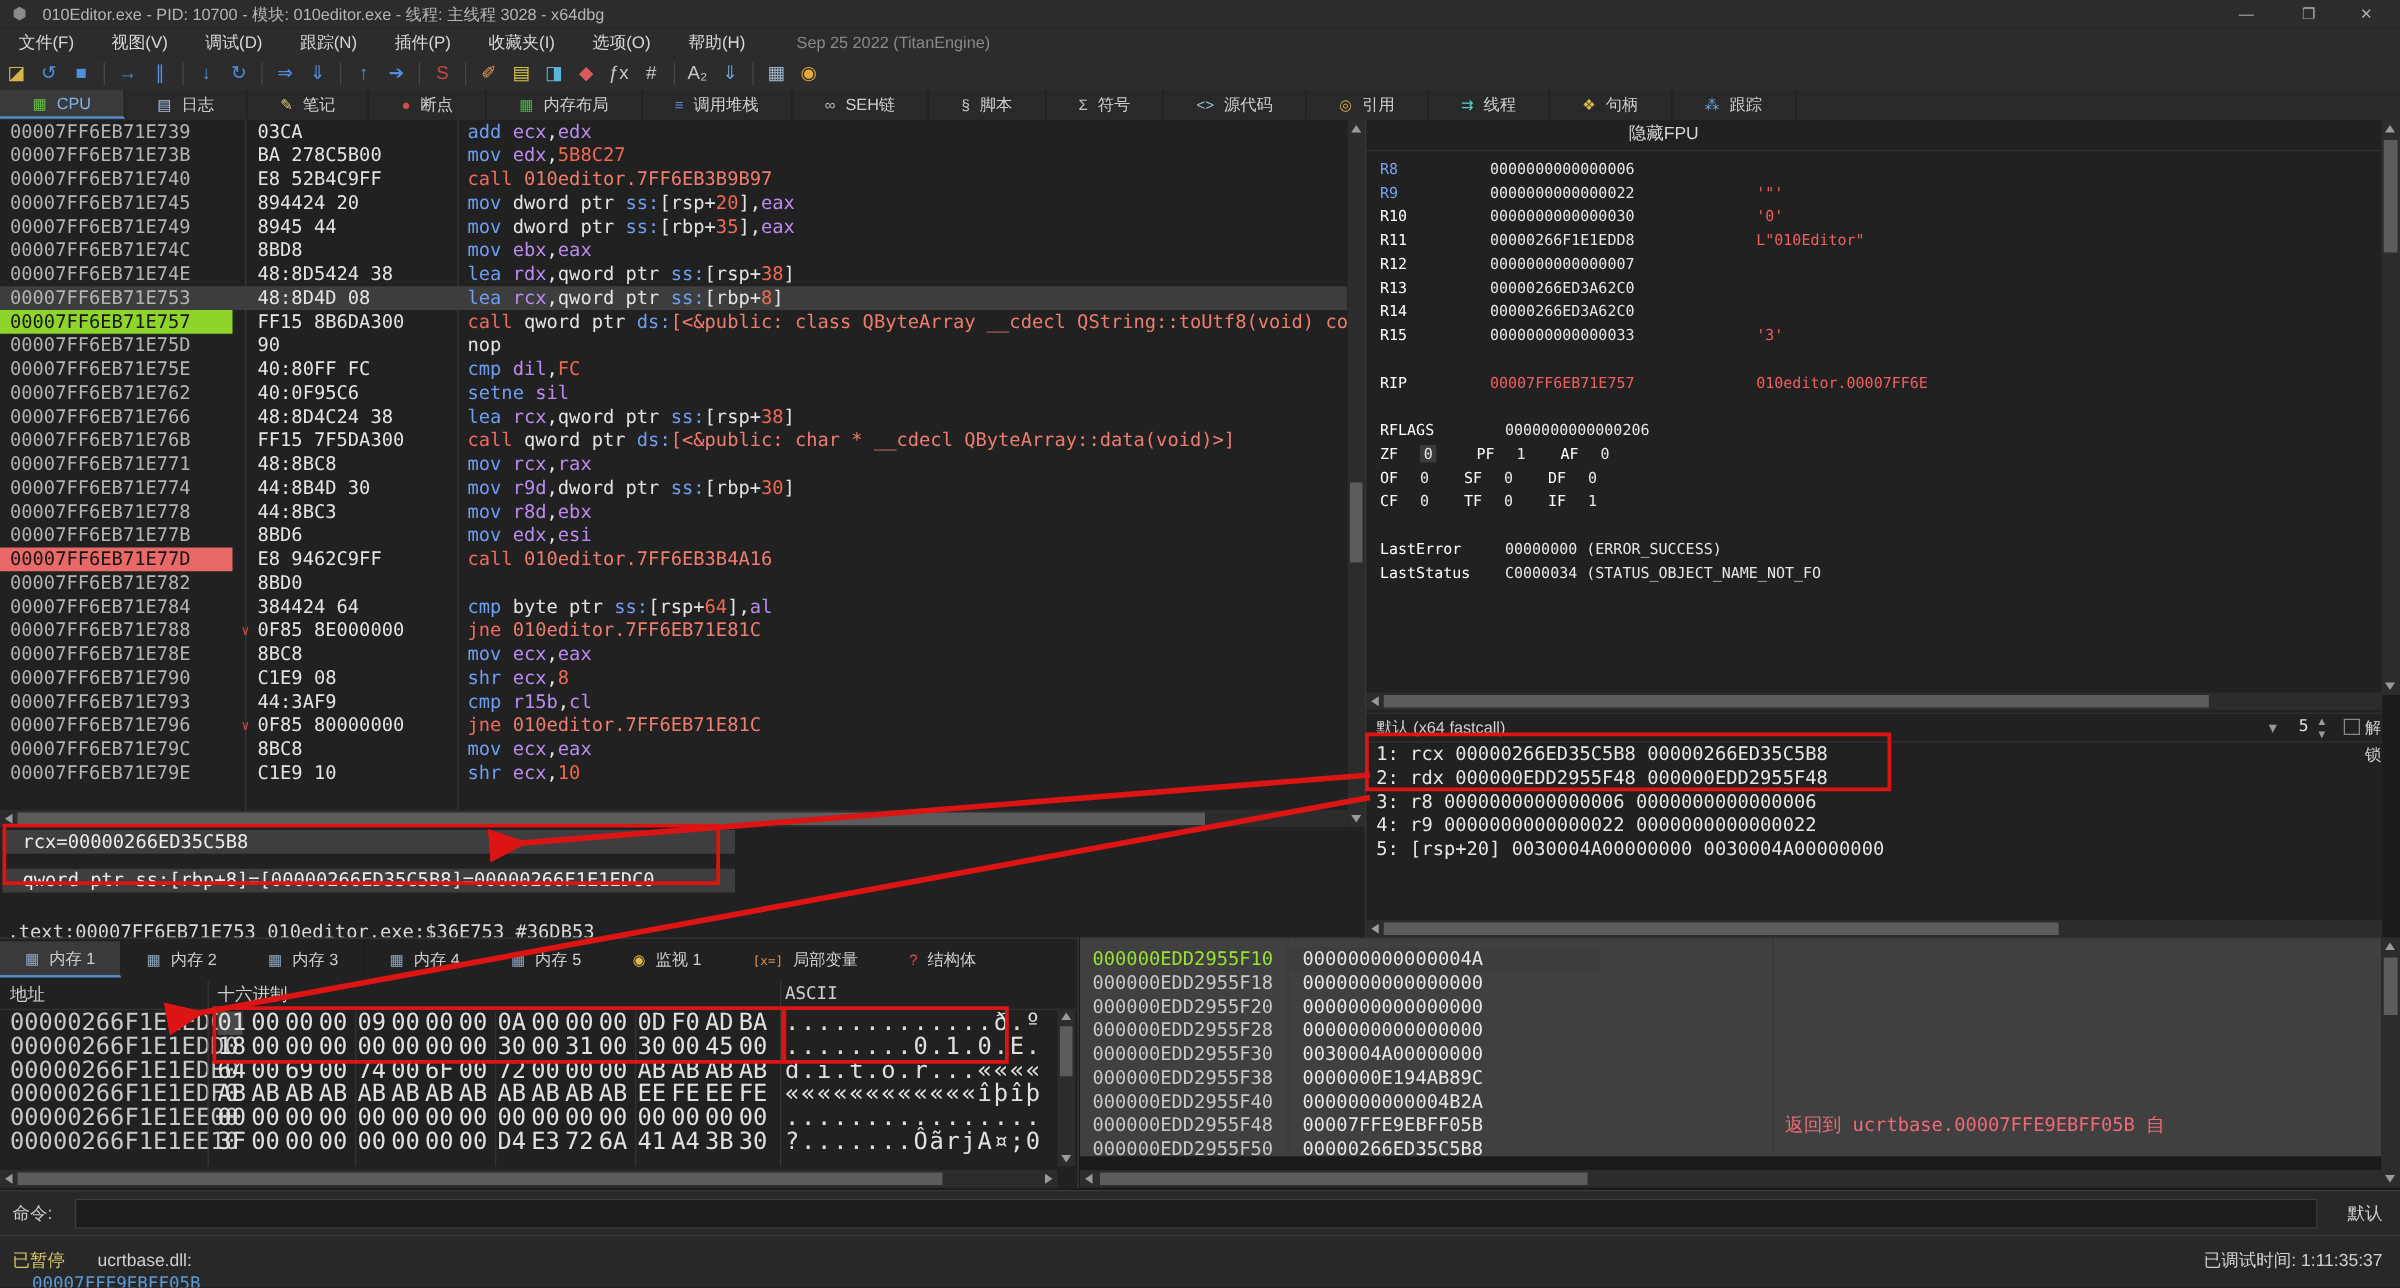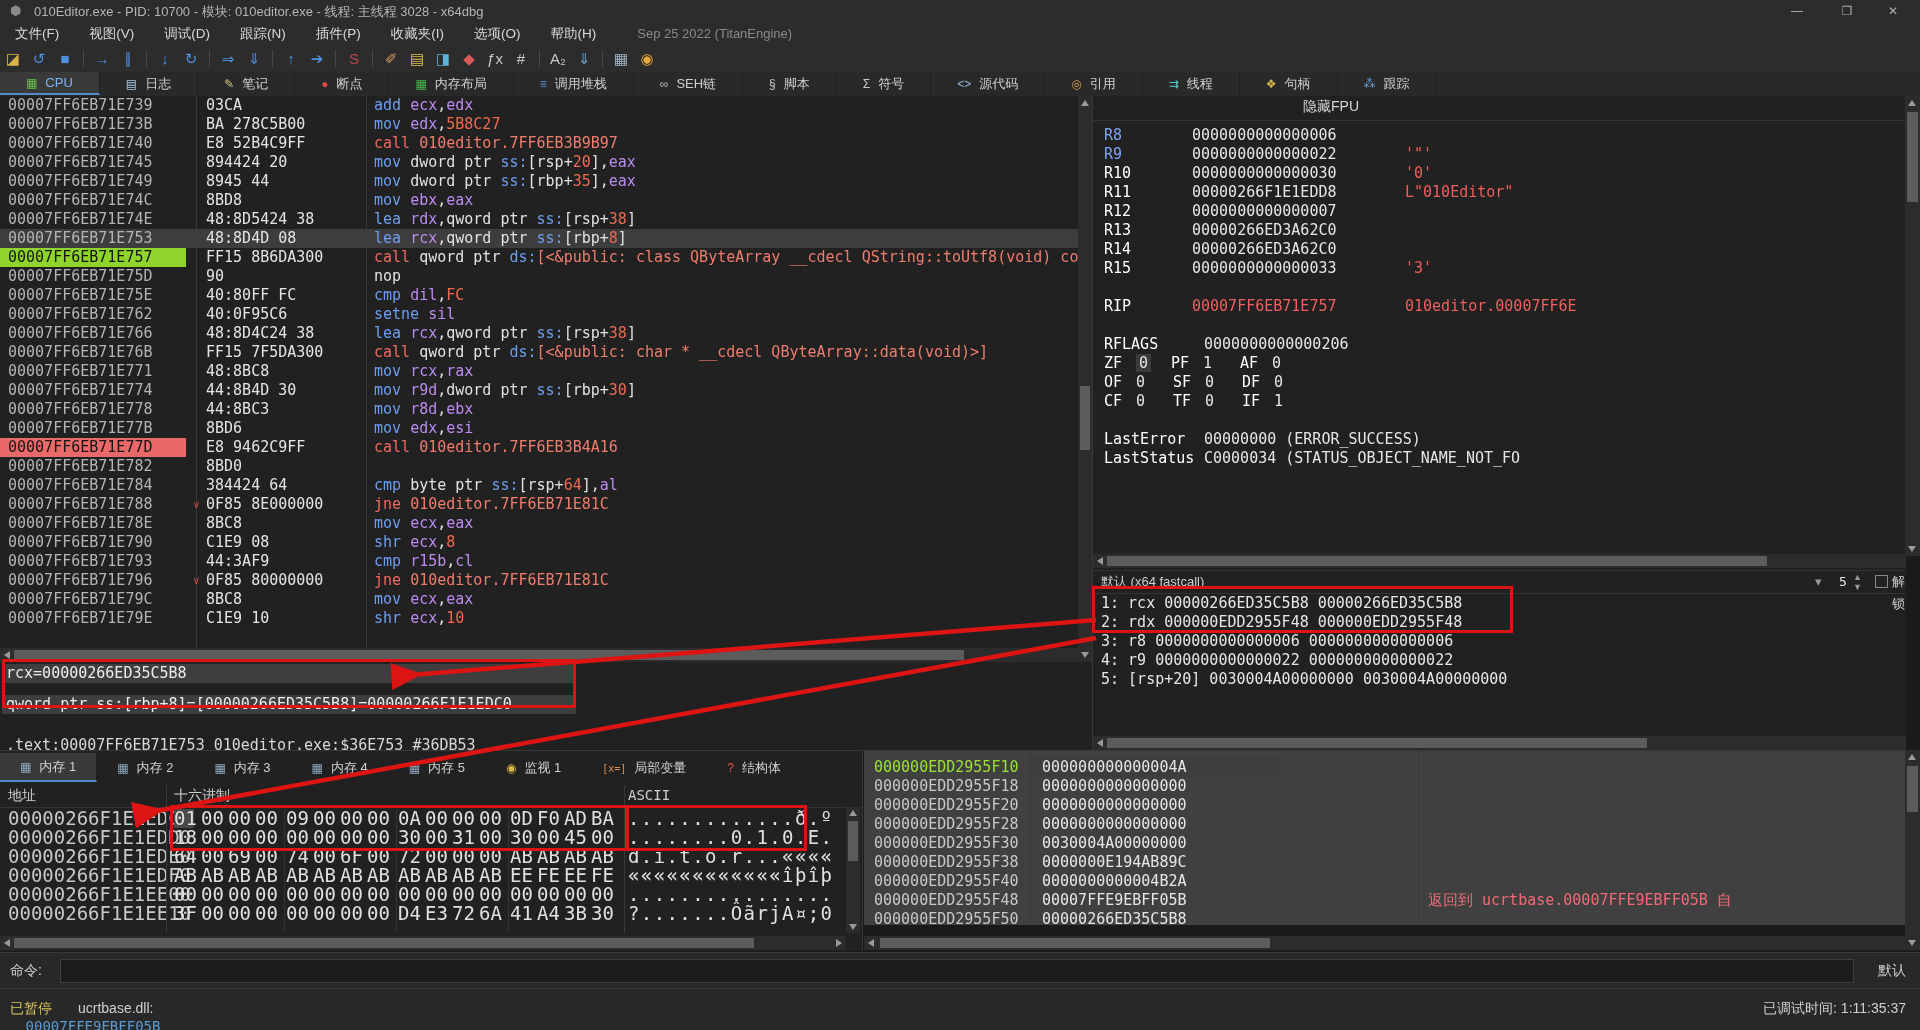--- a/index.html
+++ b/index.html
@@ -40,31 +40,31 @@
   .sbthumb{position:absolute;background:#5c5c5c;}
   .tri{position:absolute;width:0;height:0;}
   .tri.up{border-left:4px solid transparent;border-right:4px solid transparent;border-bottom:6px solid #9a9a9a;}
   .tri.down{border-left:4px solid transparent;border-right:4px solid transparent;border-top:6px solid #9a9a9a;}
   .tri.left{border-top:4px solid transparent;border-bottom:4px solid transparent;border-right:6px solid #9a9a9a;}
   .tri.right{border-top:4px solid transparent;border-bottom:4px solid transparent;border-left:6px solid #9a9a9a;}
   
   #rightpanel{left:1092px;top:96px;width:813px;height:654px;background:#212121;border-left:1px solid #383838;}
   #fpurow{position:absolute;left:0;top:0;width:100%;height:24px;border-bottom:1px solid #333;}
   #fpubtn{position:absolute;left:210px;top:2px;font-size:14px;color:#d8d8d8;}
-  .rrow{position:relative;height:19px;line-height:19px;white-space:pre;font-size:15px;}
+  .rrow{position:relative;height:19px;line-height:19px;white-space:pre;font-size:12px;}
   .rname{display:inline-block;padding-left:11px;}
   .rn-b{color:#7aa2f5}.rn-v{color:#ffffff}
   .rval{color:#e6e6e6}.rval.red{color:#ef5f5f}
   .rannot{position:absolute;left:312px;color:#ef5f5f;}
   .flagbox{background:#3b3b3b;padding:0 3px;}
   #argshdr{position:absolute;left:0;top:474px;width:100%;height:22px;border-top:1px solid #333;border-bottom:1px solid #333;font-size:13px;line-height:22px;}
   .arow{height:19px;line-height:19px;font-size:15px;color:#e6e6e6;white-space:pre;padding-left:8px;}
   
   #infobox{left:0;top:662px;width:1092px;height:88px;background:#212121;}
-  .infoline{position:absolute;left:2px;width:570px;height:19px;line-height:19px;background:#3e3e3e;color:#ececec;font-size:15px;white-space:pre;padding-left:4px;}
+  .infoline{position:absolute;left:2px;width:570px;height:19px;line-height:19px;background:#3e3e3e;color:#ececec;font-size:15px;white-space:pre;padding-left:16px;}
   #textline{position:absolute;left:6px;top:74px;color:#d8d8d8;font-size:15px;white-space:pre;}
   
   #dumppanel{left:0;top:750px;width:862px;height:200px;background:#212121;border-right:1px solid #383838;border-top:1px solid #383838;}
   #dumptabs{position:absolute;left:0;top:2px;height:30px;width:100%;}
   .dtab{display:inline-block;height:29px;line-height:29px;padding:0 20px;font-size:13px;border-right:1px solid #1f1f1f;vertical-align:top;}
   .dtab.active{background:#3a3a3a;border-bottom:2px solid #4f8cc9;height:27px;line-height:27px;}
   .dtab .tico{margin-right:8px;font-size:12px;}
   #dumphdr{position:absolute;left:0;top:34px;height:22px;width:100%;font-size:14px;color:#cfcfcf;border-bottom:1px solid #333;}
   #dumprows{position:absolute;left:0;top:58px;width:100%;height:124px;overflow:hidden;}
   .hrow{position:relative;height:19px;line-height:19px;font-size:19px;white-space:pre;}
@@ -163,21 +163,21 @@
       <div class="rrow"><span class="rname rn-v" style="width: 88px;">R10</span><span class="rval">0000000000000030</span><span class="rannot">'0'</span></div>
       <div class="rrow"><span class="rname rn-v" style="width: 88px;">R11</span><span class="rval">00000266F1E1EDD8</span><span class="rannot">L"010Editor"</span></div>
       <div class="rrow"><span class="rname rn-v" style="width: 88px;">R12</span><span class="rval">0000000000000007</span></div>
       <div class="rrow"><span class="rname rn-v" style="width: 88px;">R13</span><span class="rval">00000266ED3A62C0</span></div>
       <div class="rrow"><span class="rname rn-v" style="width: 88px;">R14</span><span class="rval">00000266ED3A62C0</span></div>
       <div class="rrow"><span class="rname rn-v" style="width: 88px;">R15</span><span class="rval">0000000000000033</span><span class="rannot">'3'</span></div>
       <div class="rrow">&nbsp;</div>
       <div class="rrow"><span class="rname rn-v" style="width: 88px;">RIP</span><span class="rval red">00007FF6EB71E757</span><span class="rannot">010editor.00007FF6E</span></div>
       <div class="rrow">&nbsp;</div>
       <div class="rrow"><span class="rname rn-v" style="width: 100px;">RFLAGS</span><span class="rval">0000000000000206</span></div>
-      <div class="rrow"><span class="rname rn-v" style="width: 32px; padding-left: 11px;">ZF</span><span class="rval flagbox">0</span><span class="rname rn-v" style="width: 32px; padding-left: 20px;">PF</span><span class="rval">1</span><span class="rname rn-v" style="width: 32px; padding-left: 28px;">AF</span><span class="rval">0</span></div>
+      <div class="rrow"><span class="rname rn-v" style="width: 32px; padding-left: 11px;">ZF</span><span class="rval flagbox">0</span><span class="rname rn-v" style="width: 32px; padding-left: 32px;">PF</span><span class="rval">1</span><span class="rname rn-v" style="width: 32px; padding-left: 28px;">AF</span><span class="rval">0</span></div>
       <div class="rrow"><span class="rname rn-v" style="width: 32px; padding-left: 11px;">OF</span><span class="rval">0</span><span class="rname rn-v" style="width: 32px; padding-left: 28px;">SF</span><span class="rval">0</span><span class="rname rn-v" style="width: 32px; padding-left: 28px;">DF</span><span class="rval">0</span></div>
       <div class="rrow"><span class="rname rn-v" style="width: 32px; padding-left: 11px;">CF</span><span class="rval">0</span><span class="rname rn-v" style="width: 32px; padding-left: 28px;">TF</span><span class="rval">0</span><span class="rname rn-v" style="width: 32px; padding-left: 28px;">IF</span><span class="rval">1</span></div>
       <div class="rrow">&nbsp;</div>
       <div class="rrow"><span class="rname rn-v" style="width: 100px;">LastError</span><span class="rval">00000000 (ERROR_SUCCESS)</span></div>
       <div class="rrow"><span class="rname rn-v" style="width: 100px;">LastStatus</span><span class="rval">C0000034 (STATUS_OBJECT_NAME_NOT_FO</span></div>
     </div>
 
   <div class="sb" style="position:absolute;left:0;top:458px;width:813px;height:14px;">
     <div class="tri left" style="left:4px;top:3px;"></div>
     <div class="sbthumb" style="left:14px;top:2px;width:660px;height:10px;"></div>

